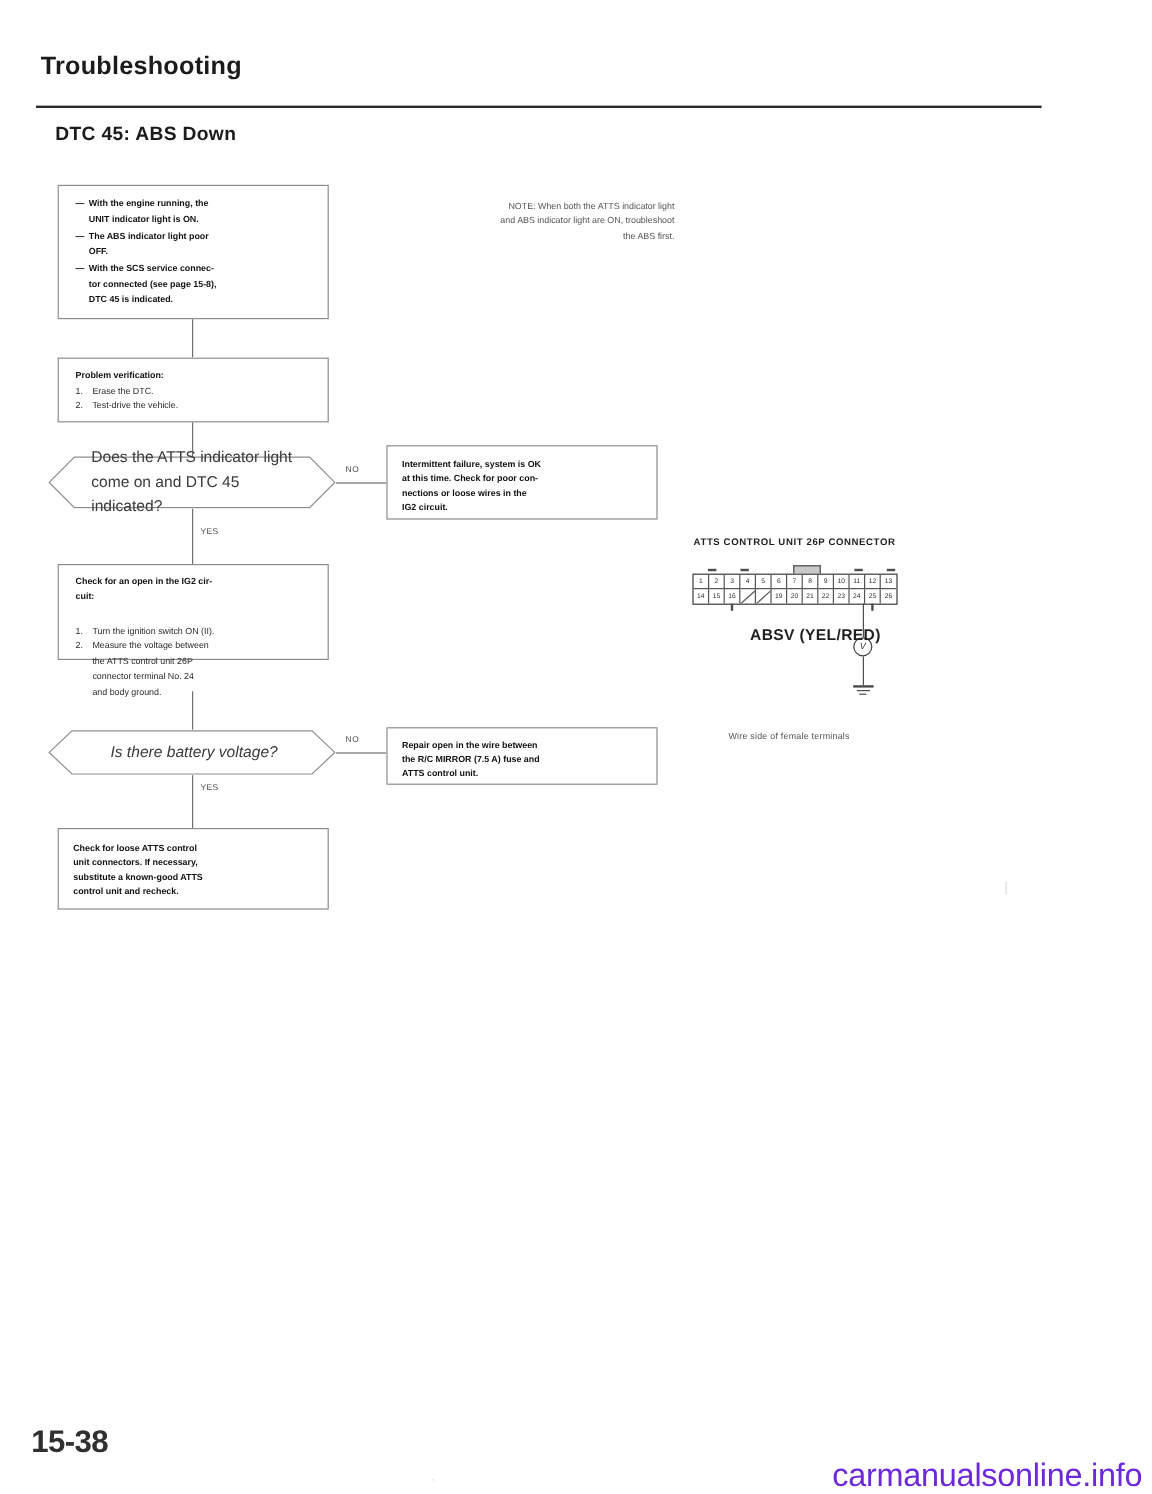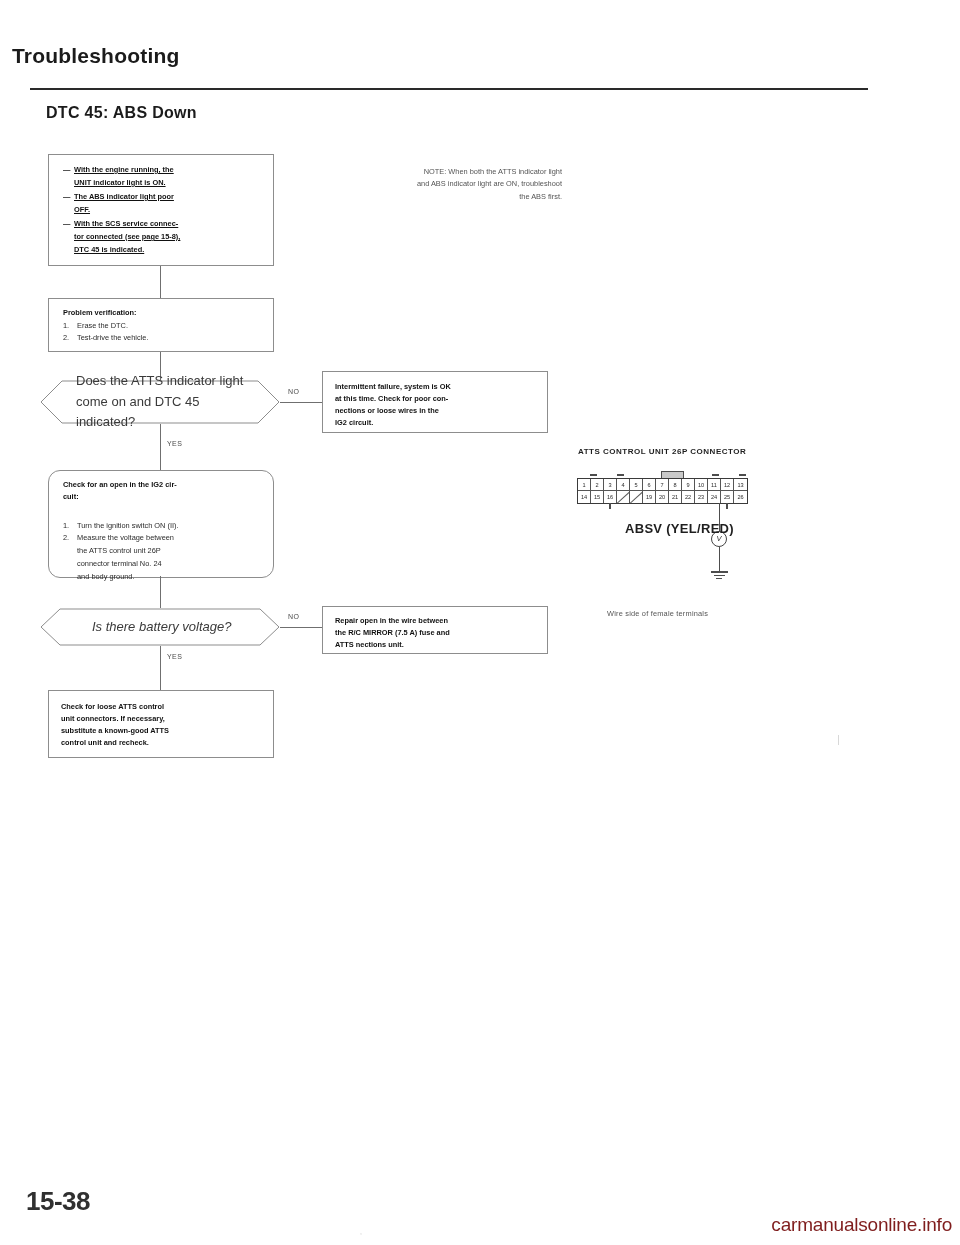--- a/index.html
+++ b/index.html
@@ -13,21 +13,21 @@
     height: 1245px;
     position: relative;
     font-family: "Liberation Sans", sans-serif;
     color: #1a1a1a;
     overflow: hidden;
   }
 
   
   .page-title {
     position: absolute;
-    left: 12px;
+    left: 34px;
     top: 44px;
     font-size: 21px;
     font-weight: bold;
     letter-spacing: 0.2px;
     color: #1b1b1b;
   }
   .title-rule {
     position: absolute;
     left: 30px;
     top: 88px;
@@ -66,21 +66,20 @@
   .bullet-row {
     display: flex;
     margin-bottom: 1px;
   }
   .bullet-dash {
     width: 11px;
     flex: 0 0 11px;
   }
   .bullet-text {
     flex: 1 1 auto;
-    text-decoration: underline;
   }
 
   .num-row {
     display: flex;
   }
   .num-idx {
     width: 14px;
     flex: 0 0 14px;
   }
   .num-text {
@@ -225,23 +224,23 @@
     top: 1186px;
     font-size: 26px;
     font-weight: bold;
     letter-spacing: -0.5px;
     color: #303030;
   }
   .watermark {
     position: absolute;
     right: 8px;
     top: 1214px;
-    font-size: 19px;
+    font-size: 27px;
     letter-spacing: -0.2px;
-    color: #7f1d1d;
+    color: #6d28d9;
   }
   .tiny-mark {
     position: absolute;
     left: 360px;
     top: 1228px;
     font-size: 7px;
     color: #c9c9c9;
   }
   .edge-tick {
     position: absolute;
@@ -328,21 +327,21 @@
 
 <div class="fc-box bold" style="left:322px; top:371px; width:226px; height:62px;">
   <div class="inner" style="padding:9px 10px 8px 12px;">
     <div>Intermittent failure, system is OK</div>
     <div>at this time. Check for poor con-</div>
     <div>nections or loose wires in the</div>
     <div>IG2 circuit.</div>
   </div>
 </div>
 
-<div class="fc-box" style="left:48px; top:470px; width:226px; height:108px;border-radius:12px;">
+<div class="fc-box" style="left:48px; top:470px; width:226px; height:80px;">
   <div class="inner" style="padding-top:8px;">
     <div style="font-weight:bold; color:#111;">Check for an open in the IG2 cir-</div>
     <div style="font-weight:bold; color:#111; margin-bottom:17px;">cuit:</div>
     <div class="num-row">
       <span class="num-idx">1.</span>
       <span class="num-text">Turn the ignition switch ON (II).</span>
     </div>
     <div class="num-row">
       <span class="num-idx">2.</span>
       <span class="num-text">
@@ -369,21 +368,21 @@
 <div class="ln ln-h" style="left:280px; top:627px; width:42px;"></div>
 <div class="lbl" style="left:288px; top:613px;">NO</div>
 
 <div class="ln ln-v" style="left:160px; top:646px; height:44px;"></div>
 <div class="lbl" style="left:167px; top:653px;">YES</div>
 
 <div class="fc-box bold" style="left:322px; top:606px; width:226px; height:48px;">
   <div class="inner" style="padding:8px 10px 8px 12px;">
     <div>Repair open in the wire between</div>
     <div>the R/C MIRROR (7.5 A) fuse and</div>
-    <div>ATTS nections unit.</div>
+    <div>ATTS control unit.</div>
   </div>
 </div>
 
 <div class="fc-box bold" style="left:48px; top:690px; width:226px; height:68px;">
   <div class="inner" style="padding:10px 10px 8px 12px;">
     <div>Check for loose ATTS control</div>
     <div>unit connectors. If necessary,</div>
     <div>substitute a known-good ATTS</div>
     <div>control unit and recheck.</div>
   </div>

